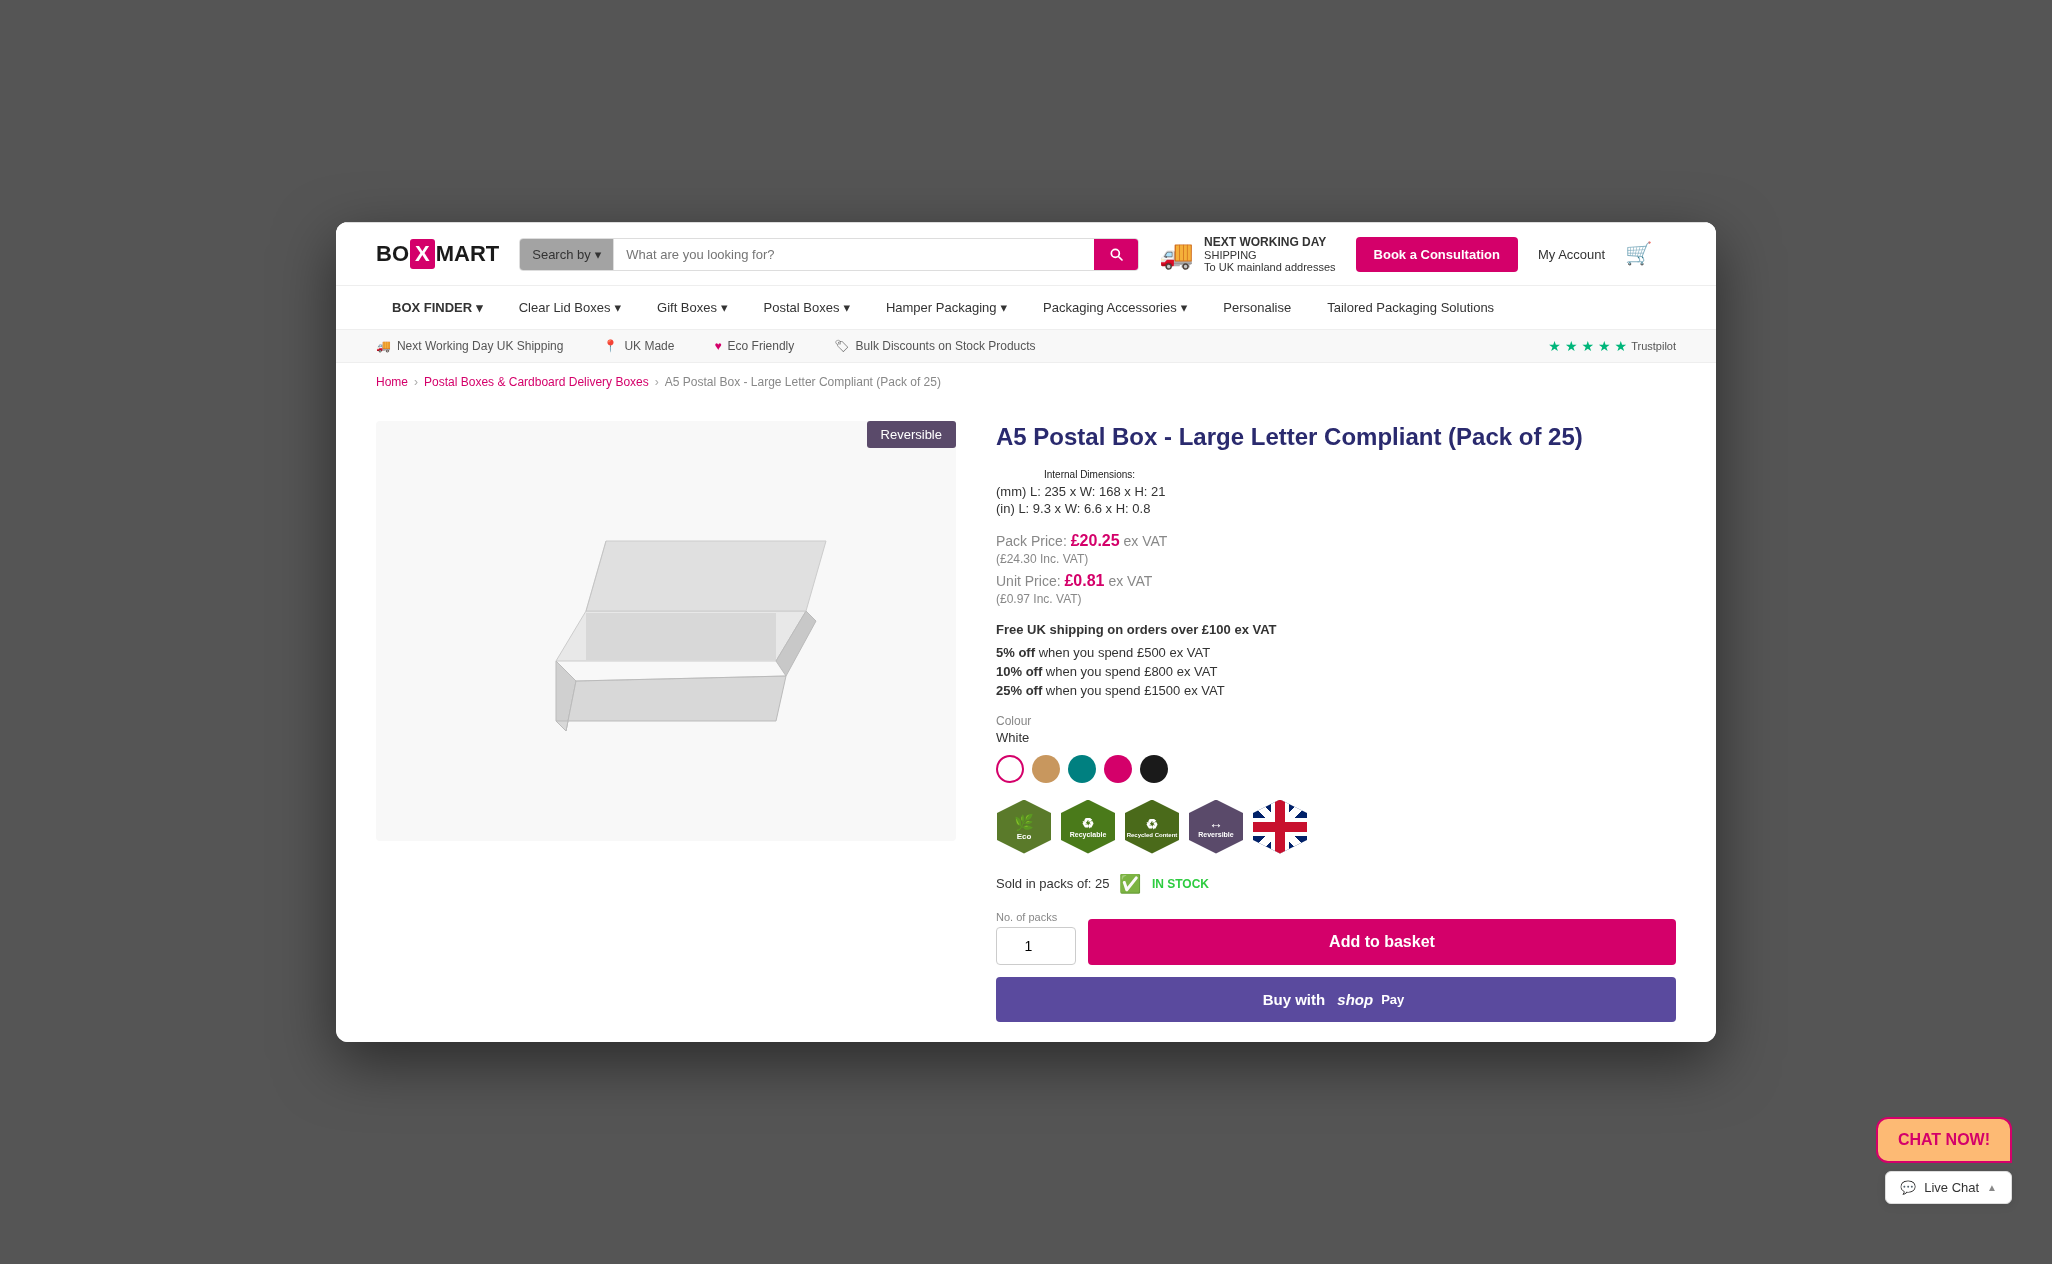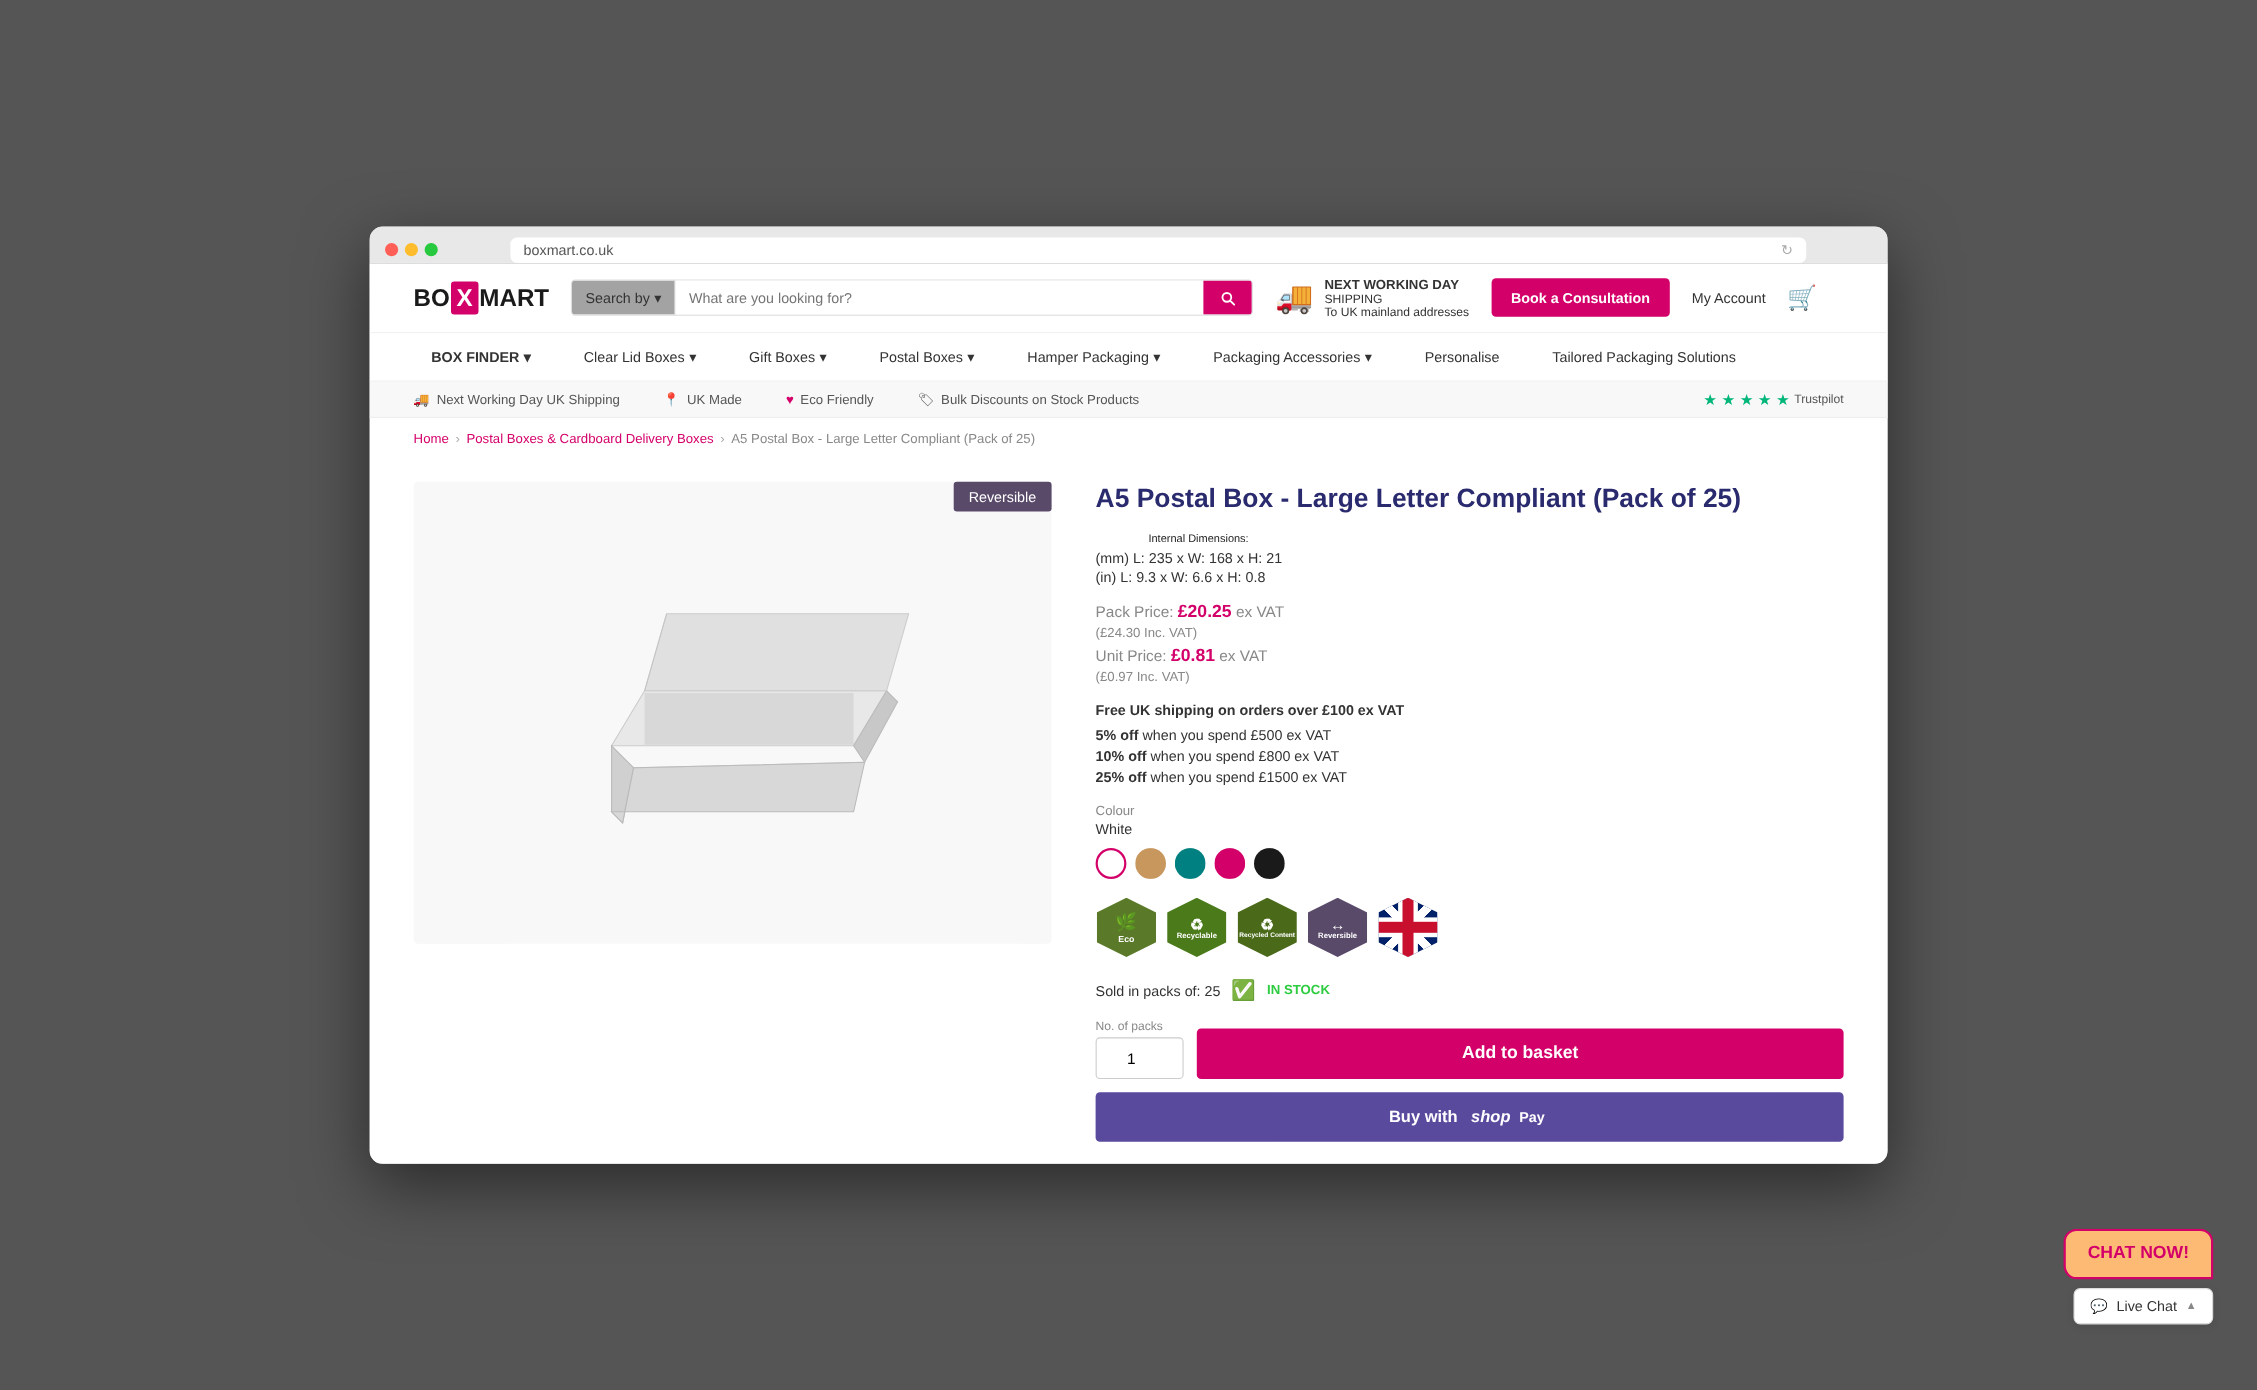--- a/index.html
+++ b/index.html
@@ -181,21 +181,21 @@
     
     .main-nav {
       background: #fff;
       border-bottom: 1px solid #eee;
       padding: 0 40px;
     }
 
     .nav-items {
       display: flex;
       align-items: flex-end;
-      gap: 16px;
+      gap: 4px;
       list-style: none;
     }
 
     .nav-item {
       padding: 14px 16px;
       font-size: 13px;
       color: #333;
       cursor: pointer;
       white-space: nowrap;
       display: flex;
@@ -616,31 +616,20 @@
       width: 10px;
       background: #c8102e;
       transform: translateX(-50%);
     }
   </style>
 </head>
 <body>
 
 <div class="browser-window">
 
-  <div class="browser-chrome">
-    <div class="browser-controls">
-      <span class="traffic-light tl-red"></span>
-      <span class="traffic-light tl-yellow"></span>
-      <span class="traffic-light tl-green"></span>
-      <div class="address-bar">
-        <span>boxmart.co.uk</span>
-        <span style="cursor:pointer;color:#aaa;">↻</span>
-      </div>
-    </div>
-  </div>
 
   <div class="page-content">
 
     <div class="site-header">
 
       <div class="logo">
         <span>BO</span>
         <span class="logo-box">X</span>
         <span>MART</span>
       </div>

